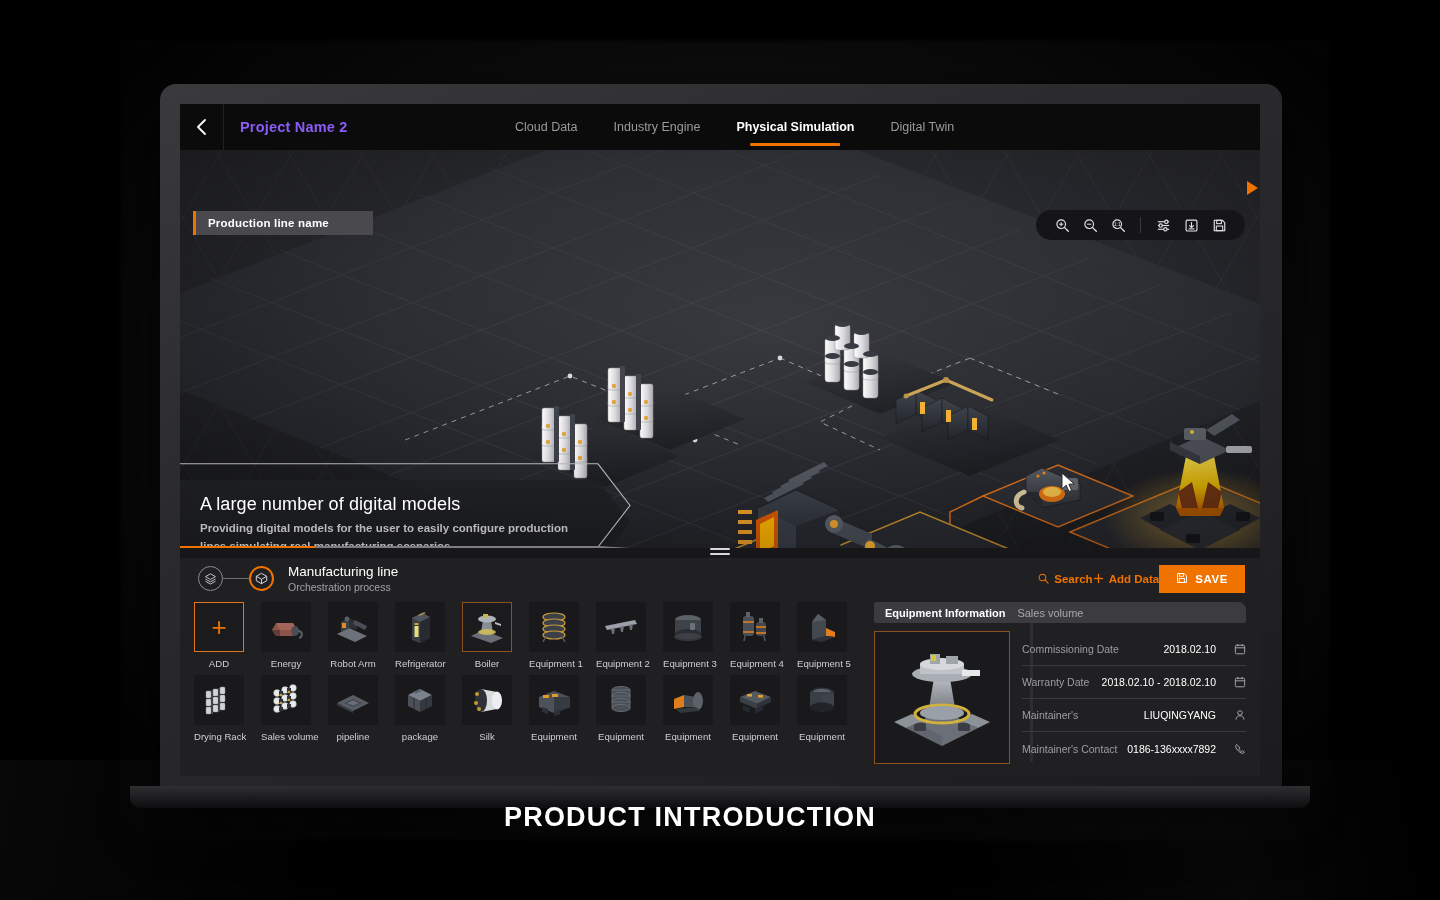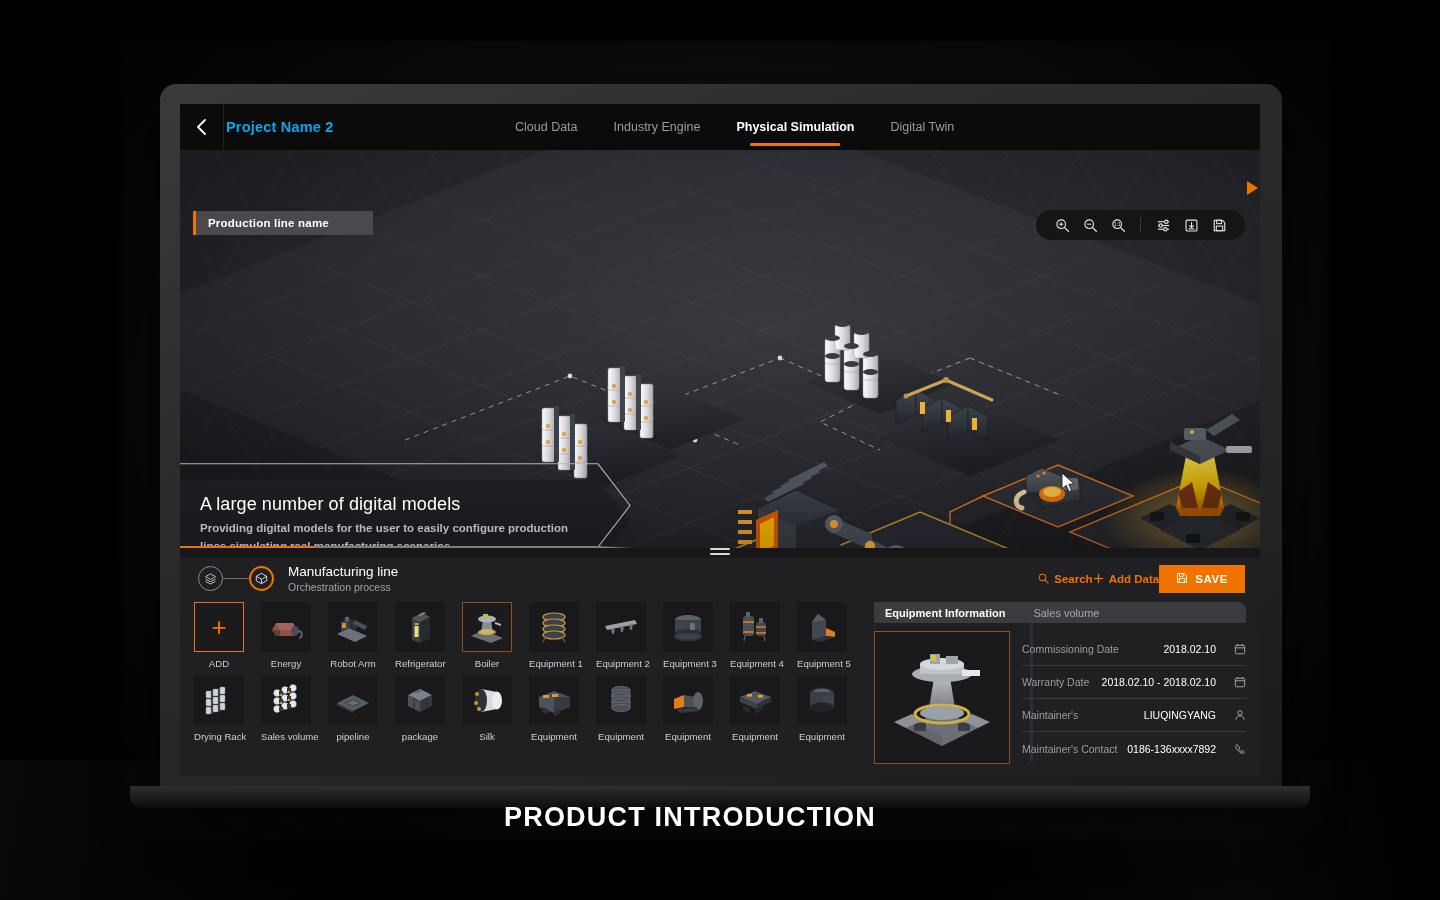--- a/index.html
+++ b/index.html
@@ -57,22 +57,22 @@
     display: flex; align-items: center;
     position: relative;
   }
   .back-btn {
     width: 44px; height: 46px;
     display: flex; align-items: center; justify-content: center;
     border-right: 1px solid #222226; cursor: pointer;
   }
   .back-btn svg { display: block; }
   .proj-title {
-    color: #0ea5e9; font-size: 14.5px; font-weight: bold;
-    margin-left: 2px; letter-spacing: .2px;
+    color: #8b5cf6; font-size: 14.5px; font-weight: bold;
+    margin-left: 16px; letter-spacing: .2px;
   }
   .navtabs {
     position: absolute; left: 335px; top: 0;
     height: 46px; display: flex; align-items: center; gap: 36px;
   }
   .navtab {
     color: #9a9a9e; font-size: 12.5px; cursor: pointer;
     position: relative; height: 46px; display: flex; align-items: center; text-align: right;
   }
   .navtab.active { color: #fff; font-weight: bold; }
@@ -212,21 +212,21 @@
     position: absolute; left: 0; top: 0; width: 3px; height: 20px;
     background: #f07300; border-radius: 2px;
   }
 
   
   .info {
     position: absolute; right: 14px; top: 44px; width: 372px; height: 166px;
   }
   .info-tabs {
     height: 21px; background: #3b3b40; display: flex; align-items: center;
-    padding-left: 11px; gap: 28px;
+    padding-left: 11px; gap: 12px;
     border-radius: 2px 8px 2px 2px;
   }
   .info-tab { font-size: 11px; color: #a7a7ac; cursor: pointer; }
   .info-tab.active { color: #fff; font-weight: bold; }
   .info-body { display: flex; margin-top: 8px; gap: 12px; }
   .preview {
     width: 136px; height: 133px; background: #1a1a1c;
     border: 1.5px solid #8a5220; display: flex; align-items: center; justify-content: center;
     cursor: pointer;
   }

